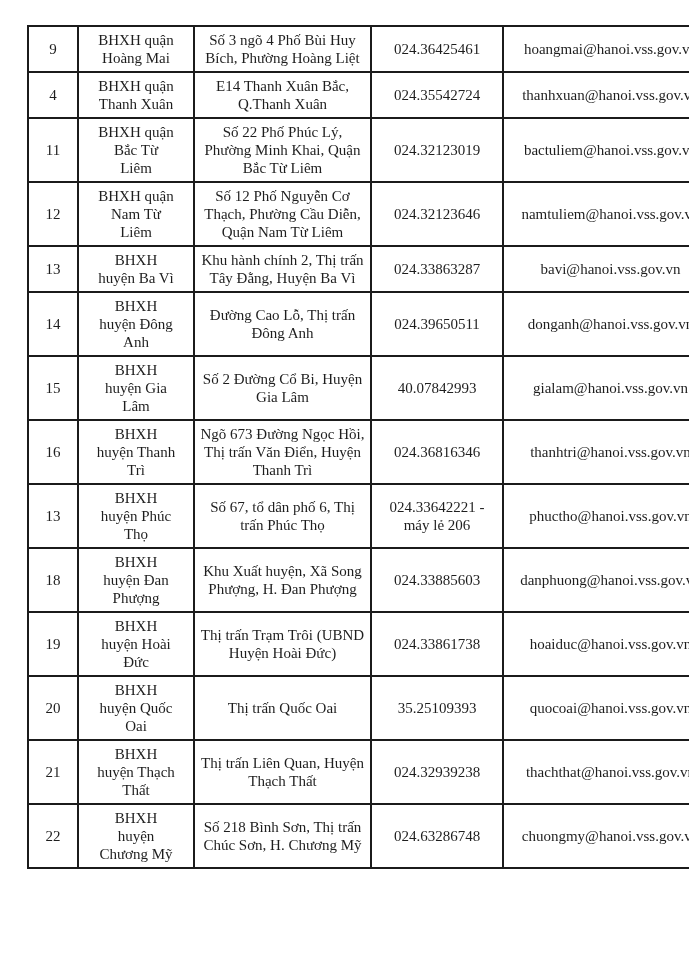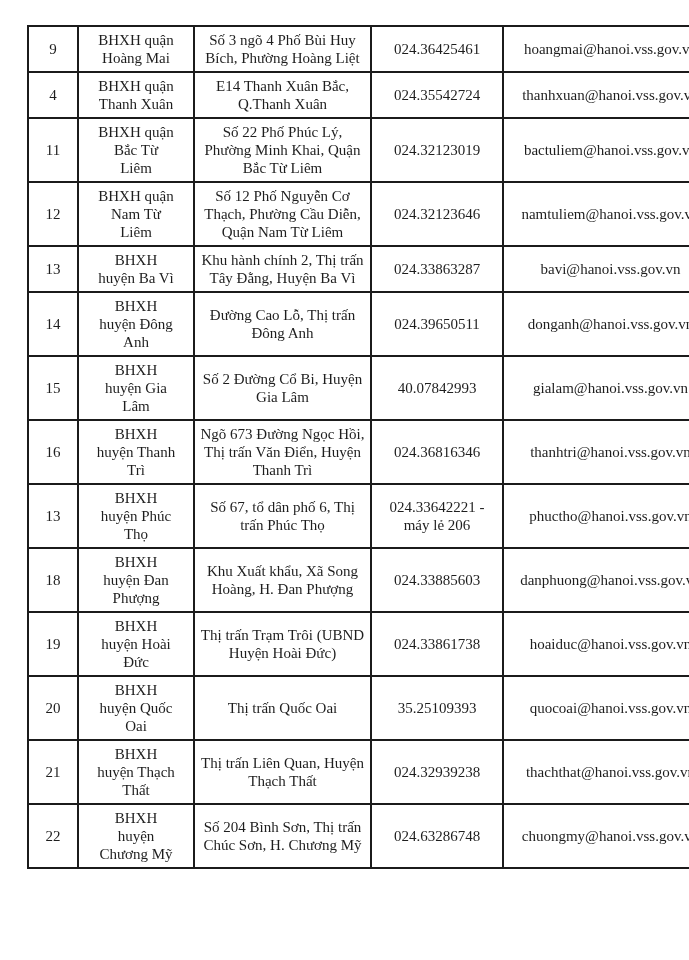--- a/index.html
+++ b/index.html
@@ -121,21 +121,21 @@
 Thọ</td>
     <td class="col-addr">Số 67, tổ dân phố 6, Thị trấn Phúc Thọ</td>
     <td class="col-phone">024.33642221 - máy lẻ 206</td>
     <td class="col-email">phuctho@hanoi.vss.gov.vn</td>
   </tr>
         <tr>
     <td class="col-no">18</td>
     <td class="col-name">BHXH
 huyện Đan
 Phượng</td>
-    <td class="col-addr">Khu Xuất khẩu, Xã Song Hoàng, H. Đan Phượng</td>
+    <td class="col-addr">Khu Xuất huyện, Xã Song Phượng, H. Đan Phượng</td>
     <td class="col-phone">024.33885603</td>
     <td class="col-email">danphuong@hanoi.vss.gov.vn</td>
   </tr>
         <tr>
     <td class="col-no">19</td>
     <td class="col-name">BHXH
 huyện Hoài
 Đức</td>
     <td class="col-addr">Thị trấn Trạm Trôi (UBND Huyện Hoài Đức)</td>
     <td class="col-phone">024.33861738</td>
@@ -157,19 +157,19 @@
 Thất</td>
     <td class="col-addr">Thị trấn Liên Quan, Huyện Thạch Thất</td>
     <td class="col-phone">024.32939238</td>
     <td class="col-email">thachthat@hanoi.vss.gov.vn</td>
   </tr>
         <tr>
     <td class="col-no">22</td>
     <td class="col-name">BHXH
 huyện
 Chương Mỹ</td>
-    <td class="col-addr">Số 204 Bình Sơn, Thị trấn Chúc Sơn, H. Chương Mỹ</td>
+    <td class="col-addr">Số 218 Bình Sơn, Thị trấn Chúc Sơn, H. Chương Mỹ</td>
     <td class="col-phone">024.63286748</td>
     <td class="col-email">chuongmy@hanoi.vss.gov.vn</td>
   </tr>
       </tbody>
   </table>
 </div>
 
 </body></html>

